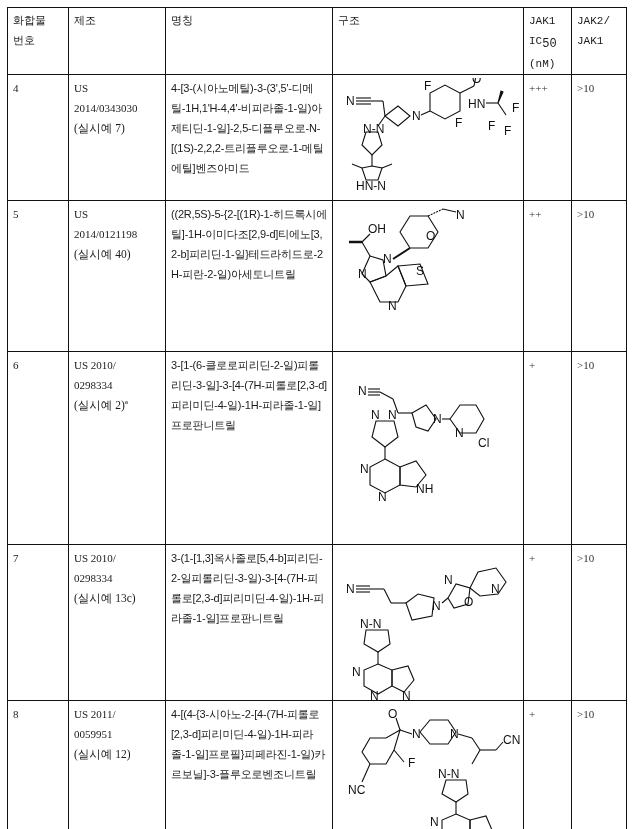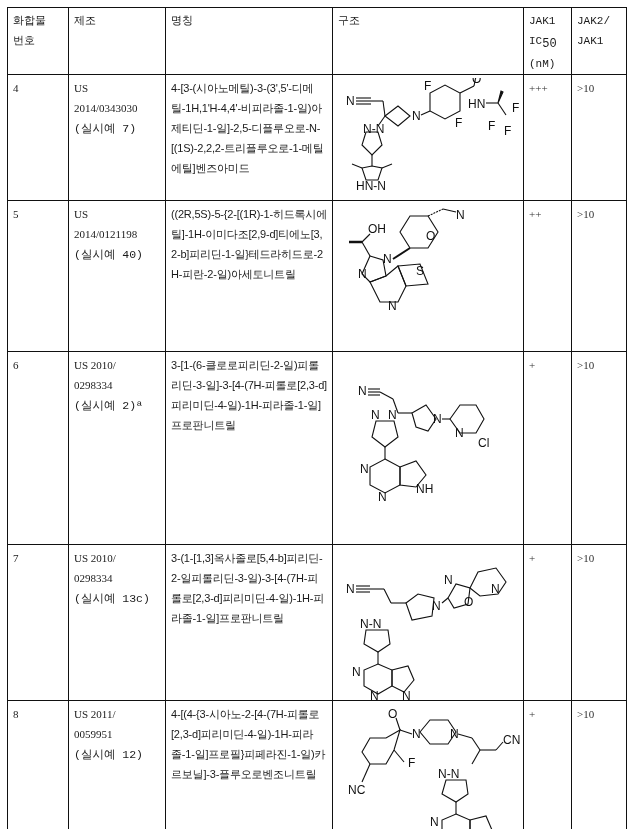--- a/index.html
+++ b/index.html
@@ -5,21 +5,21 @@
   html, body { margin: 0; padding: 0; background: #ffffff; }
   body { width: 633px; height: 829px; position: relative; overflow: hidden;
          font-family: "DejaVu Serif", "Liberation Serif", serif; color: #1a1a1a; }
   table.cmp { position: absolute; left: 7px; top: 7px; border-collapse: collapse;
               table-layout: fixed; width: 619px; }
   table.cmp td, table.cmp th { border: 1.3px solid #111; vertical-align: top; padding: 3px 5px 0 5px;
               font-size: 11px; line-height: 20px; font-weight: normal; text-align: left; }
   th.h { font-family: Liberation Mono, monospace; font-size: 12px; line-height: 22px; }
   th.hs { font-family: Liberation Mono, monospace; font-size: 11.5px; line-height: 15px; padding-top: 2px; }
   .ref { font-family: "Liberation Serif", serif; font-size: 12.5px; line-height: 16px; }
-  .ref .ex { font-family: Liberation Mono, monospace; font-size: 11.5px; line-height: 20px; }
+  .ref .ex { font-family: Liberation Serif, serif; font-size: 11.5px; line-height: 20px; }
   .num { font-family: "Liberation Serif", serif; font-size: 12px; line-height: 16px; }
   .name { font-family: Liberation Sans, sans-serif; font-size: 10.5px; line-height: 21px; word-break: break-all; letter-spacing: -0.2px; }
   .val { font-family: "Liberation Serif", serif; font-size: 12px; line-height: 16px; color: #333; }
   td.struct { padding: 0; }
   svg { display: block; }
   svg text { font-family: "Liberation Sans", sans-serif; font-size: 12px; fill: #111; }
   svg line, svg polyline, svg polygon, svg path { stroke: #111; stroke-width: 1.1; fill: none; }
 </style>
 </head>
 <body>

